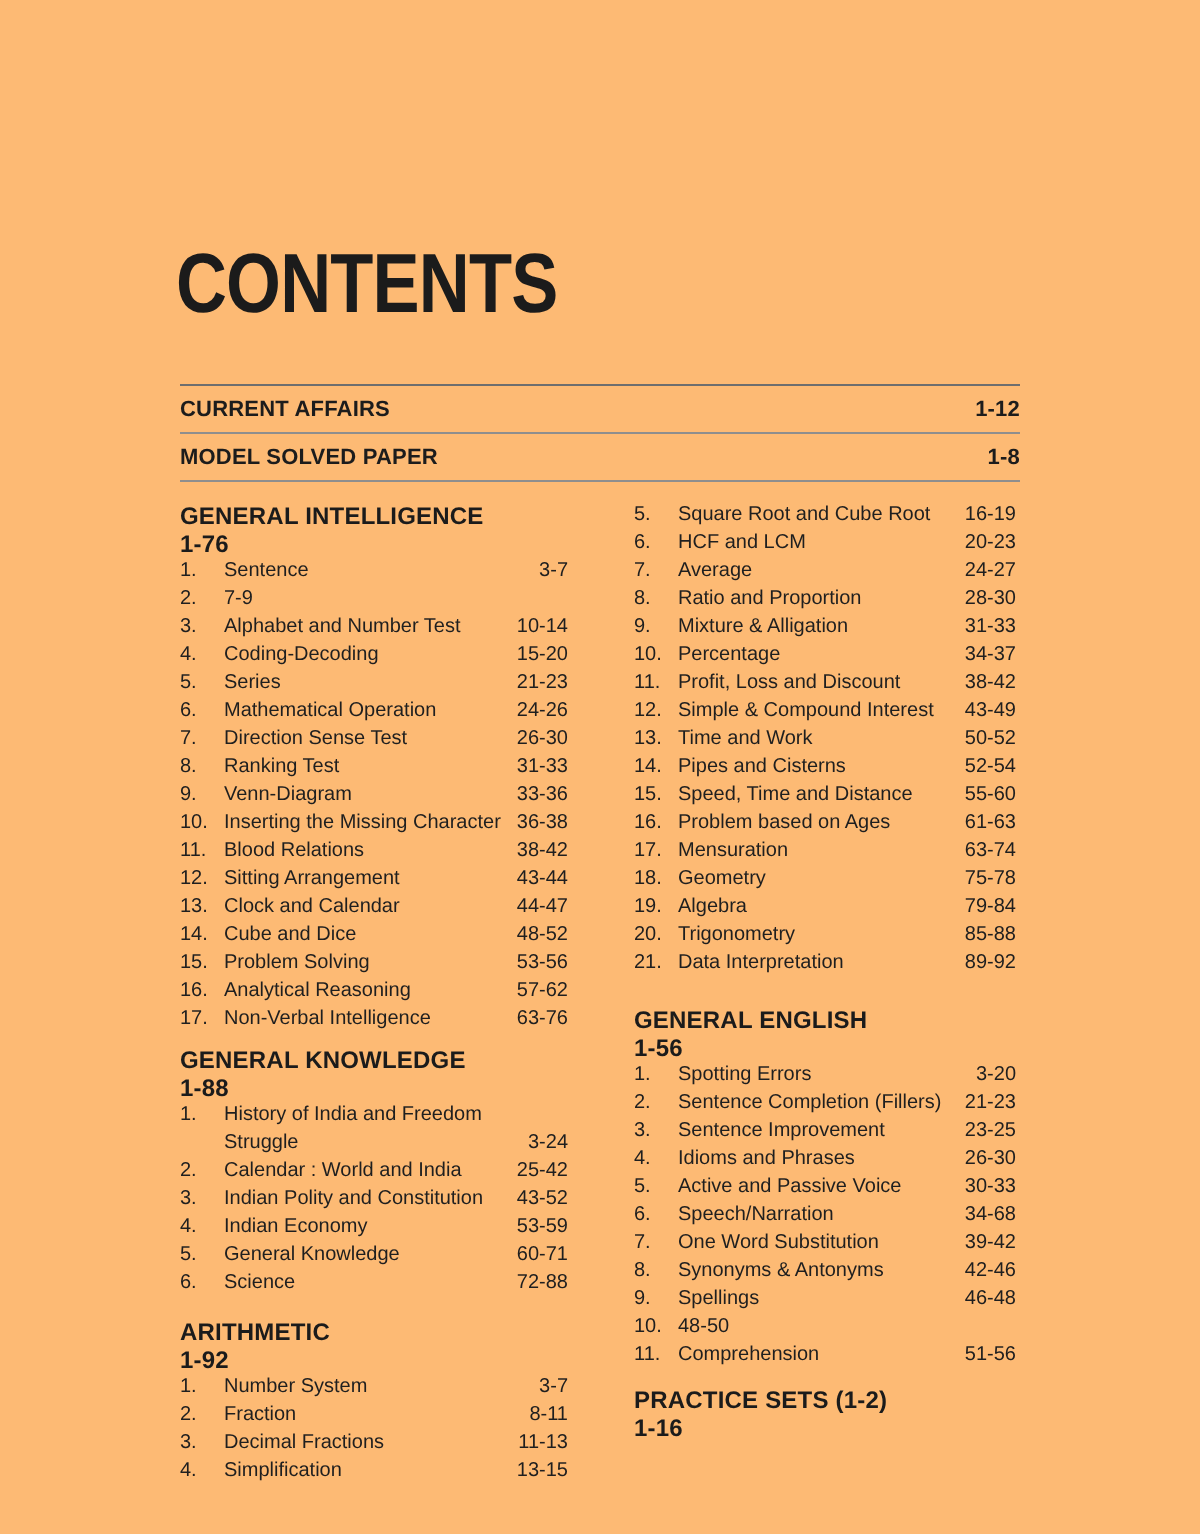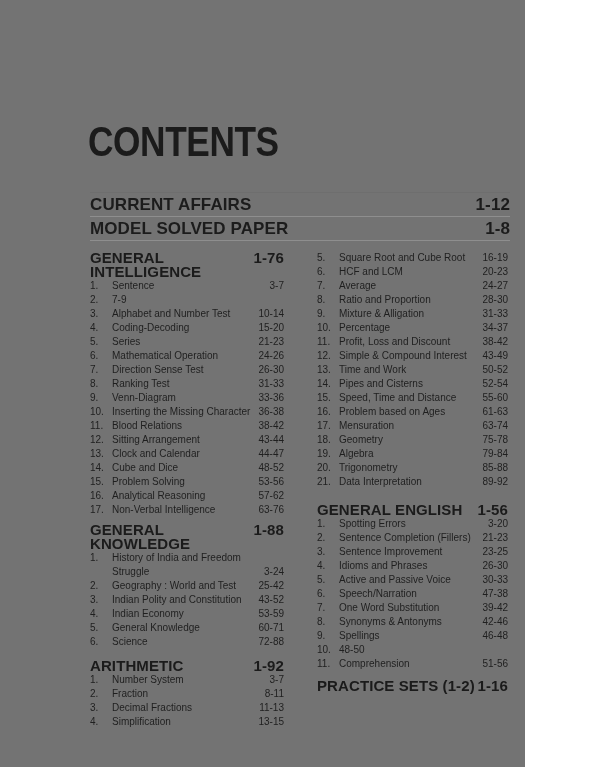--- a/index.html
+++ b/index.html
@@ -1,46 +1,47 @@
 <!DOCTYPE html>
 <html><head>
 <meta charset="utf-8">
 <style>
   html,body{margin:0;padding:0;background:#ffffff;}
   .page{
-    position:relative;width:525px;height:767px;background:#737373;overflow:hidden;
+    position:relative;width:600px;height:767px;background:#fdba74;overflow:hidden;
     font-family:"Liberation Sans", sans-serif;color:#1f1f1f;
   }
   .title{
     position:absolute;left:88px;top:121px;margin:0;
     font-size:42px;font-weight:700;line-height:1;color:#1b1b1b;
     letter-spacing:-0.5px;transform:scaleX(0.84);transform-origin:left top;
     white-space:nowrap;
   }
   .hdr{
     position:absolute;left:90px;top:192px;width:420px;
     border-top:1.5px solid #6e6e6e;
   }
   .hrow{
     display:flex;justify-content:space-between;align-items:center;
     height:23px;border-bottom:1px solid #8e8e8e;
-    font-size:17px;font-weight:700;color:#1c1c1c;letter-spacing:0.1px;
+    font-size:11px;font-weight:700;color:#1c1c1c;letter-spacing:0.1px;
   }
   .col{position:absolute;top:251px;}
   .col-left{left:90px;width:194px;}
   .col-right{left:317px;width:191px;}
   .section{margin-top:0;}
   .col-left .section:nth-child(2){margin-top:6px;}
   .col-left .section:nth-child(3){margin-top:10px;}
   .col-right .section:nth-child(2){margin-top:14px;}
   .col-right .section:nth-child(3){margin-top:8px;}
   .sec-head{
-    display:flex;justify-content:space-between;
-    font-size:15px;font-weight:700;line-height:14px;color:#1b1b1b;
+    display:flex;justify-content:flex-end;
+    font-size:12px;font-weight:700;line-height:14px;color:#1b1b1b;
     letter-spacing:0.1px;
+    flex-direction:column;
   }
   .sec-pages{white-space:nowrap;}
   .row{display:flex;font-size:10px;line-height:14px;}
   .num{flex:0 0 22px;}
   .label{flex:1 1 auto;min-width:0;padding-right:4px;}
   .pages{white-space:nowrap;align-self:flex-end;text-align:right;}
 </style>
 </head>
 <body>
 
@@ -152,21 +153,21 @@
           <span class="sec-title">GENERAL KNOWLEDGE</span>
           <span class="sec-pages">1-88</span>
         </div>
         <div class="row">
           <span class="num">1.</span>
           <span class="label">History of India and Freedom Struggle</span>
           <span class="pages">3-24</span>
         </div>
         <div class="row">
           <span class="num">2.</span>
-          <span class="label">Geography : World and Test</span>
+          <span class="label">Calendar : World and India</span>
           <span class="pages">25-42</span>
         </div>
         <div class="row">
           <span class="num">3.</span>
           <span class="label">Indian Polity and Constitution</span>
           <span class="pages">43-52</span>
         </div>
         <div class="row">
           <span class="num">4.</span>
           <span class="label">Indian Economy</span>
@@ -324,21 +325,21 @@
           <span class="pages">26-30</span>
         </div>
         <div class="row">
           <span class="num">5.</span>
           <span class="label">Active and Passive Voice</span>
           <span class="pages">30-33</span>
         </div>
         <div class="row">
           <span class="num">6.</span>
           <span class="label">Speech/Narration</span>
-          <span class="pages">47-38</span>
+          <span class="pages">34-68</span>
         </div>
         <div class="row">
           <span class="num">7.</span>
           <span class="label">One Word Substitution</span>
           <span class="pages">39-42</span>
         </div>
         <div class="row">
           <span class="num">8.</span>
           <span class="label">Synonyms &amp; Antonyms</span>
           <span class="pages">42-46</span>

